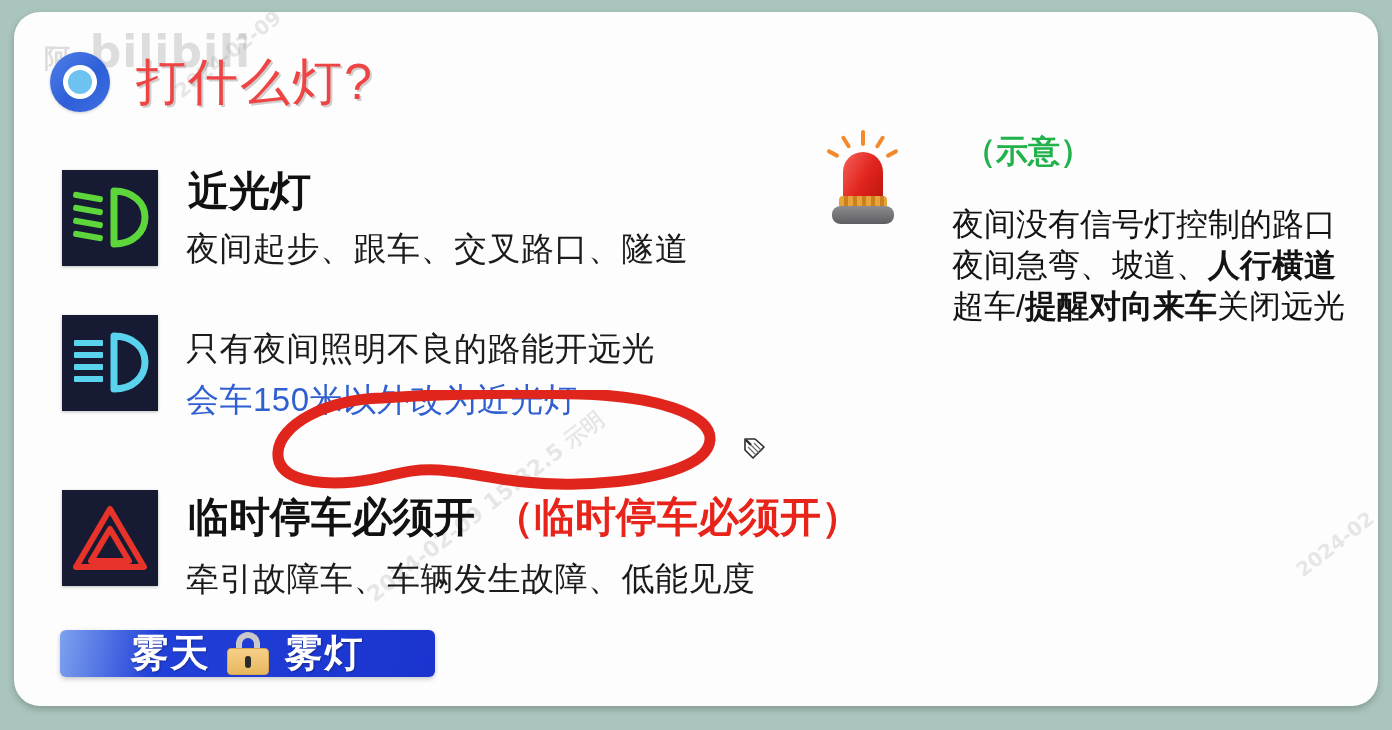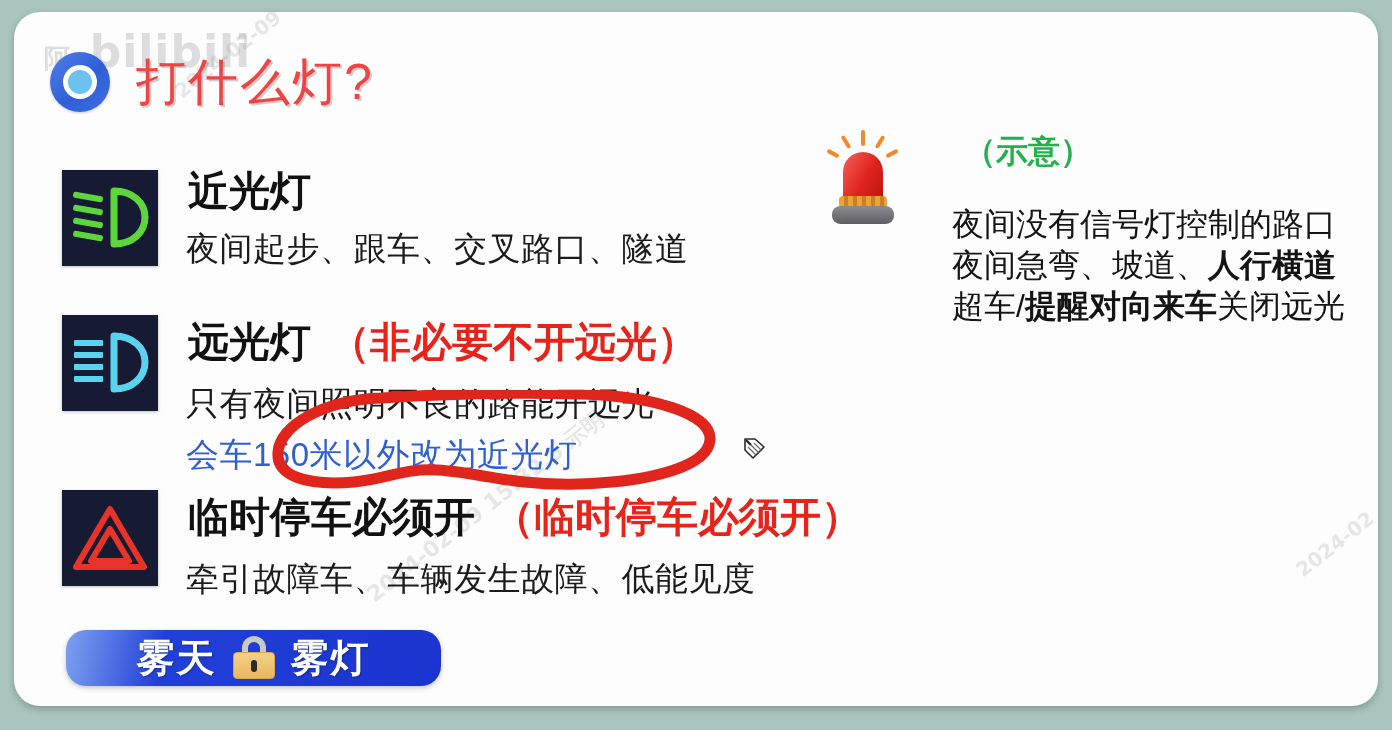--- a/index.html
+++ b/index.html
@@ -86,22 +86,22 @@
   .paren-green{font-size:32px;font-weight:bold;color:#22b24c;margin-left:12px;}
 
   .sub{font-size:33px;color:#1b1b1b;margin-top:12px;white-space:nowrap;letter-spacing:.5px;}
   .sub-blue{font-size:33px;color:#2f5fd0;margin-top:6px;white-space:nowrap;letter-spacing:.5px;}
   .sub-r{font-size:32px;color:#141414;line-height:1.28;white-space:nowrap;}
   .sub-r b{font-weight:bold;}
   .sub-r span.reg{font-weight:normal;}
 
   
   .fog-banner{
-    position:absolute;left:52px;top:618px;
-    width:375px;height:56px;border-radius:20px;
+    position:absolute;left:46px;top:618px;
+    width:375px;height:47px;border-radius:6px;
     background:linear-gradient(100deg,#7ea2ef 0%,#2140d8 26%,#1b34cf 100%);
     display:flex;align-items:center;justify-content:center;
     box-shadow:0 2px 5px rgba(0,0,0,.22);
   }
   .fog-banner .txt{font-size:38px;font-weight:bold;color:#fff;letter-spacing:2px;
     text-shadow:1px 1px 2px rgba(0,0,0,.3);}
   .lock{display:inline-block;width:46px;height:44px;position:relative;margin:0 14px;}
   .lock .shackle{
     position:absolute;left:11px;top:0;width:24px;height:22px;
     border:6px solid #c9c9c9;border-bottom:none;border-radius:13px 13px 0 0;
@@ -185,24 +185,20 @@
           <g fill="#5ad3ef">
             <rect x="3" y="8" width="29" height="6" rx="1"></rect>
             <rect x="3" y="20" width="29" height="6" rx="1"></rect>
             <rect x="3" y="32" width="29" height="6" rx="1"></rect>
             <rect x="3" y="44" width="29" height="6" rx="1"></rect>
           </g>
           <path d="M43 4 C62 4 74 16 74 30 C74 45 62 57 43 57 Z" fill="none" stroke="#5ad3ef" stroke-width="7" stroke-linejoin="round"></path>
         </svg>
       </div>
       <div class="row-body">
-        <div class="head">
-          <span class="hl">远光灯</span>
-          <span class="paren-red">（非必要不开远光）</span>
-        </div>
         <div class="sub">只有夜间照明不良的路能开远光</div>
         <div class="sub-blue">会车150米以外改为近光灯</div>
       </div>
     </div>
 
     <div class="row" style="left:48px;top:478px;">
       <div class="icon-box">
         <svg width="74" height="66" viewBox="0 0 74 66" aria-hidden="true">
           <path d="M37 4 L71 62 L3 62 Z" fill="none" stroke="#e8332a" stroke-width="6" stroke-linejoin="round"></path>
           <path d="M37 24 L56 56 L18 56 Z" fill="none" stroke="#e8332a" stroke-width="6" stroke-linejoin="round"></path>

